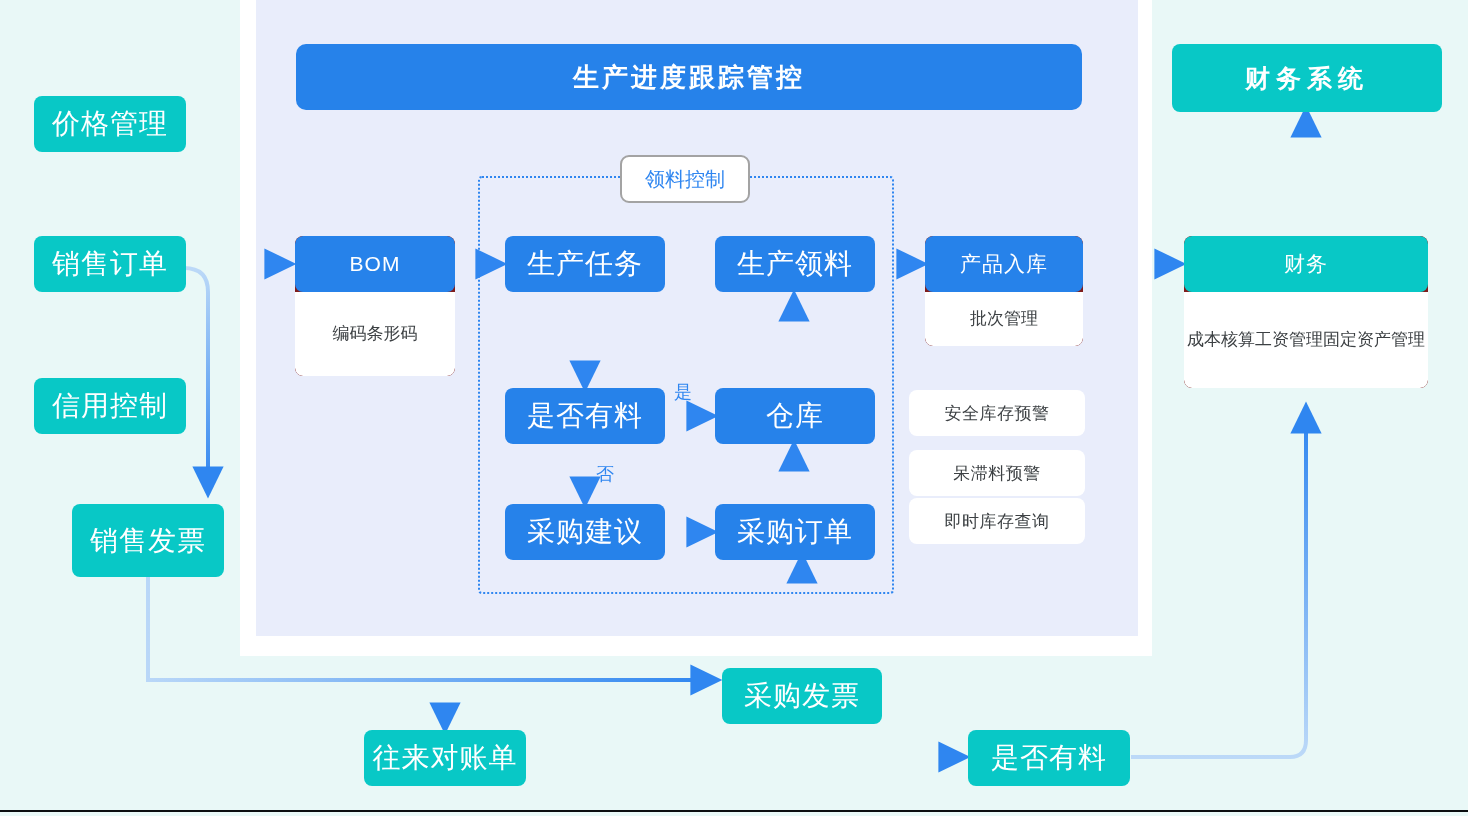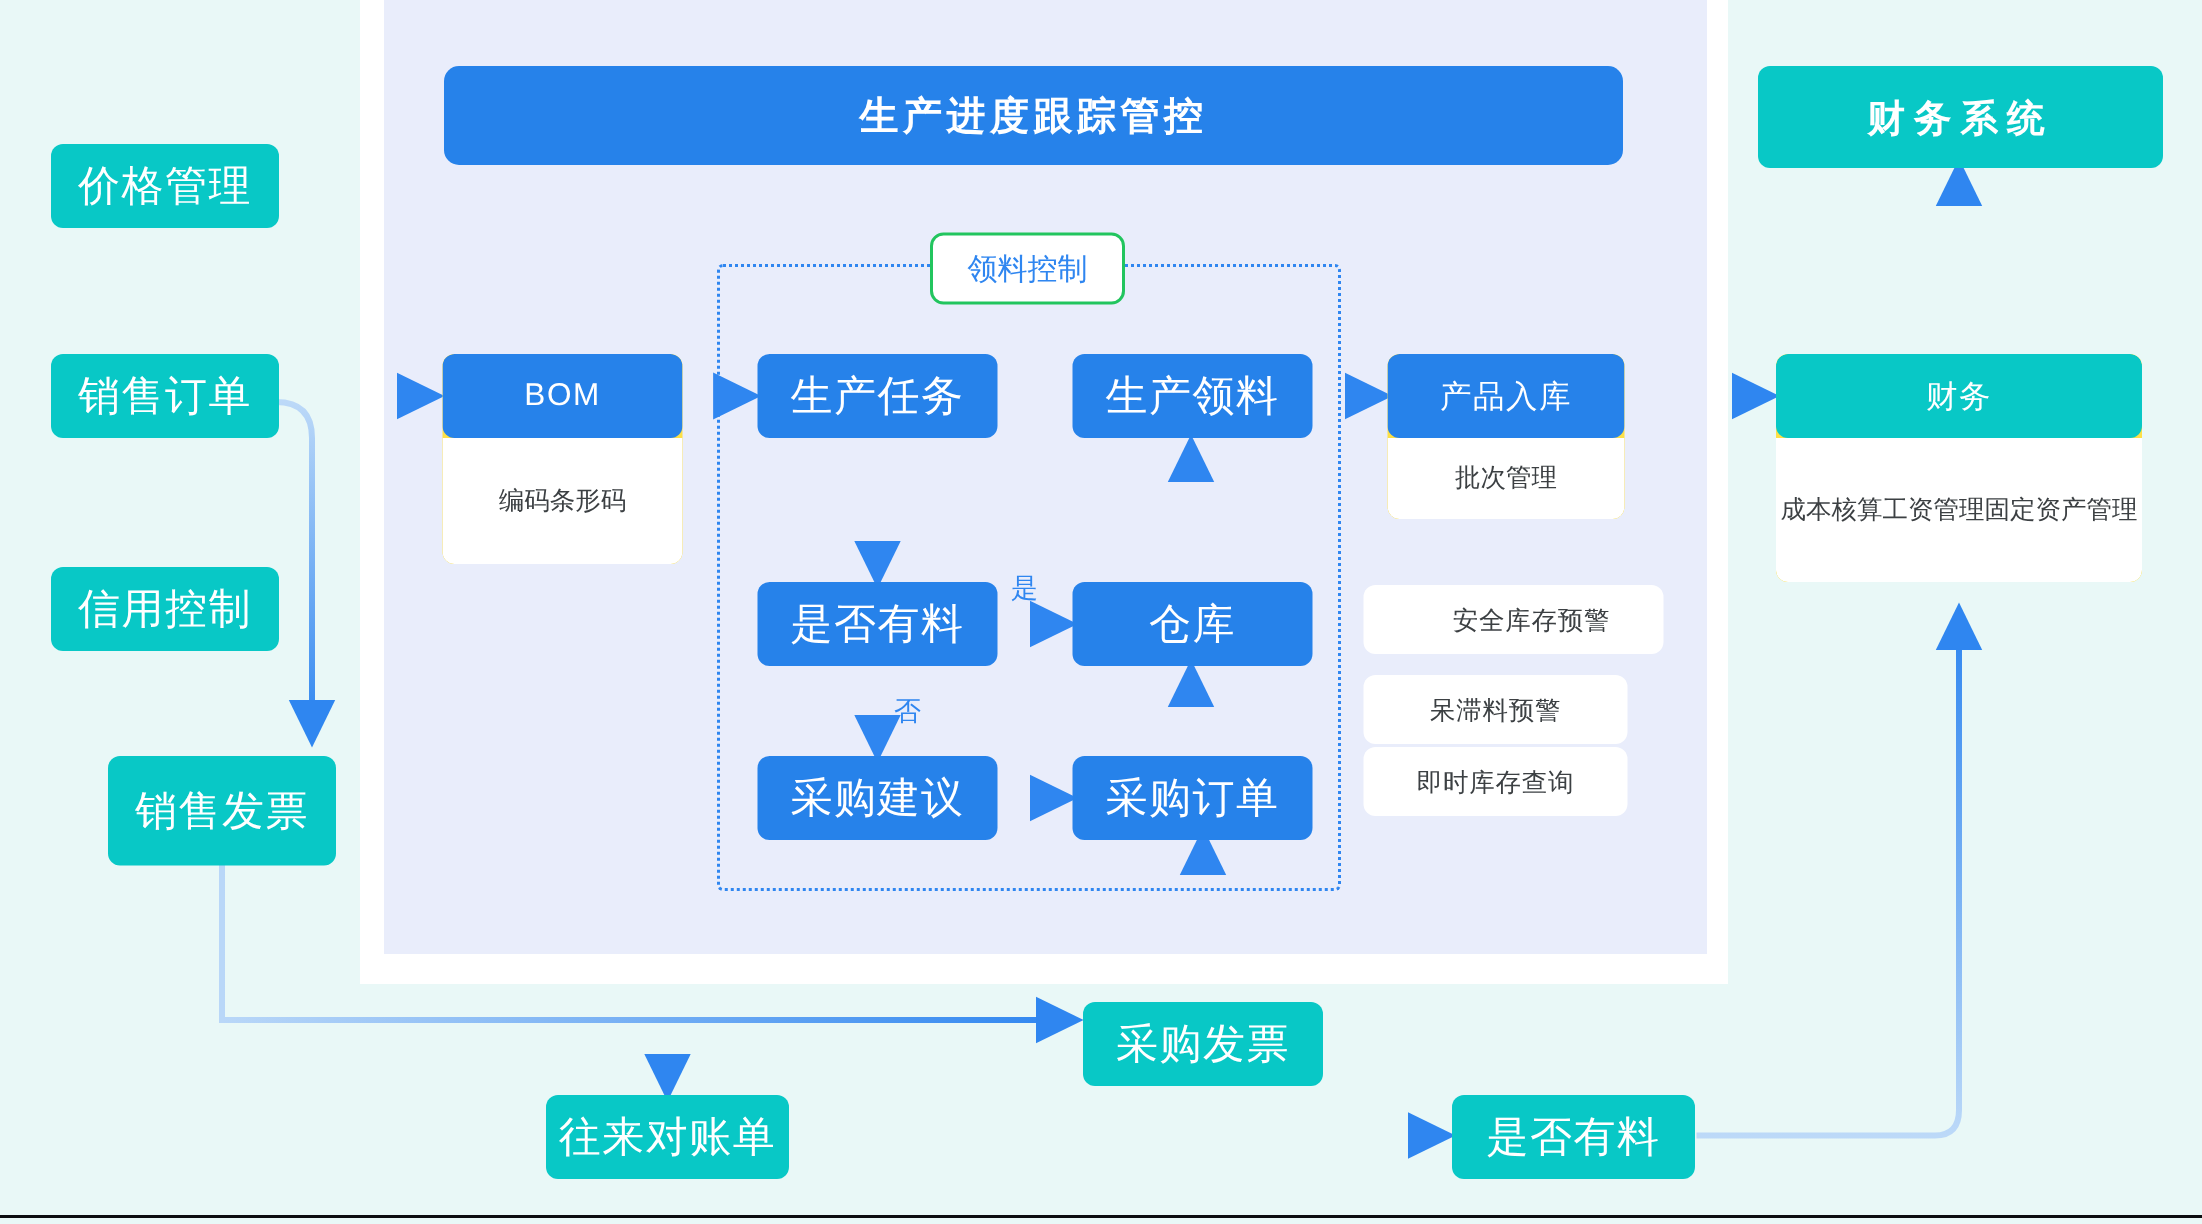--- a/index.html
+++ b/index.html
@@ -36,21 +36,21 @@
   .teal{background:#08c8c6;}
   .blue{background:#2682ea;}
 
   
   .title-bar{
     font-size:26px;font-weight:700;letter-spacing:3px;border-radius:10px;
   }
   .fin-sys{font-size:25px;font-weight:700;letter-spacing:6px;border-radius:8px;}
 
   
-  .combo{position:absolute;border-radius:8px;overflow:hidden;background:#fde047;
+  .combo{position:absolute;border-radius:8px;overflow:hidden;background:#7f1d1d;
          box-shadow:0 0 0 0 rgba(0,0,0,0);}
   .combo .head{
     display:flex;align-items:center;justify-content:center;
     color:#fff;font-size:21px;letter-spacing:1px;border-radius:8px;
     position:relative;z-index:2;
   }
   .combo .body{
     display:flex;flex-direction:row;align-items:center;justify-content:center;
     color:#3c4043;font-size:17px;line-height:1.45;
     background:#ffffff;border-radius:0 0 8px 8px;
@@ -63,21 +63,21 @@
     display:flex;align-items:center;justify-content:center;
     color:#3c4043;font-size:17px;letter-spacing:.5px;white-space:nowrap;
   }
 
   
   .dotted-group{
     position:absolute;border:2px dotted #2f86f0;border-radius:4px;
     background:transparent;
   }
   .group-caption{
-    position:absolute;background:#ffffff;border:2px solid #22c55e;border-radius:9px;
+    position:absolute;background:#ffffff;border:2px solid #a3a3a3;border-radius:9px;
     color:#2f86f0;font-size:20px;display:flex;align-items:center;justify-content:center;
     white-space:nowrap;
   }
 
   
   .edge-label{
     position:absolute;color:#2f86f0;font-size:18px;white-space:nowrap;
     display:flex;align-items:center;justify-content:center;
   }
 </style>
@@ -188,21 +188,21 @@
   <div class="edge-label" style="left:666px;top:378px;width:34px;height:28px;">是</div>
   <div class="edge-label" style="left:588px;top:460px;width:34px;height:28px;">否</div>
 
   <div class="combo" style="left:925px;top:236px;width:158px;height:110px;">
     <div class="head blue" style="height:56px;">产品入库</div>
     <div class="body" style="height:54px;">
       <span>批次管理</span>
     </div>
   </div>
 
-  <div class="chip" style="left:909px;top:390px;width:176px;height:46px;padding-left:24px;">安全库存预警</div>
+  <div class="chip" style="left:909px;top:390px;width:176px;height:46px;">安全库存预警</div>
   <div class="chip" style="left:909px;top:450px;width:176px;height:46px;">呆滞料预警</div>
   <div class="chip" style="left:909px;top:498px;width:176px;height:46px;">即时库存查询</div>
 
   <div class="combo" style="left:1184px;top:236px;width:244px;height:152px;">
     <div class="head teal" style="height:56px;">财务</div>
     <div class="body" style="height:96px;">
       <span>成本核算</span>
       <span>工资管理</span>
       <span>固定资产管理</span>
     </div>

